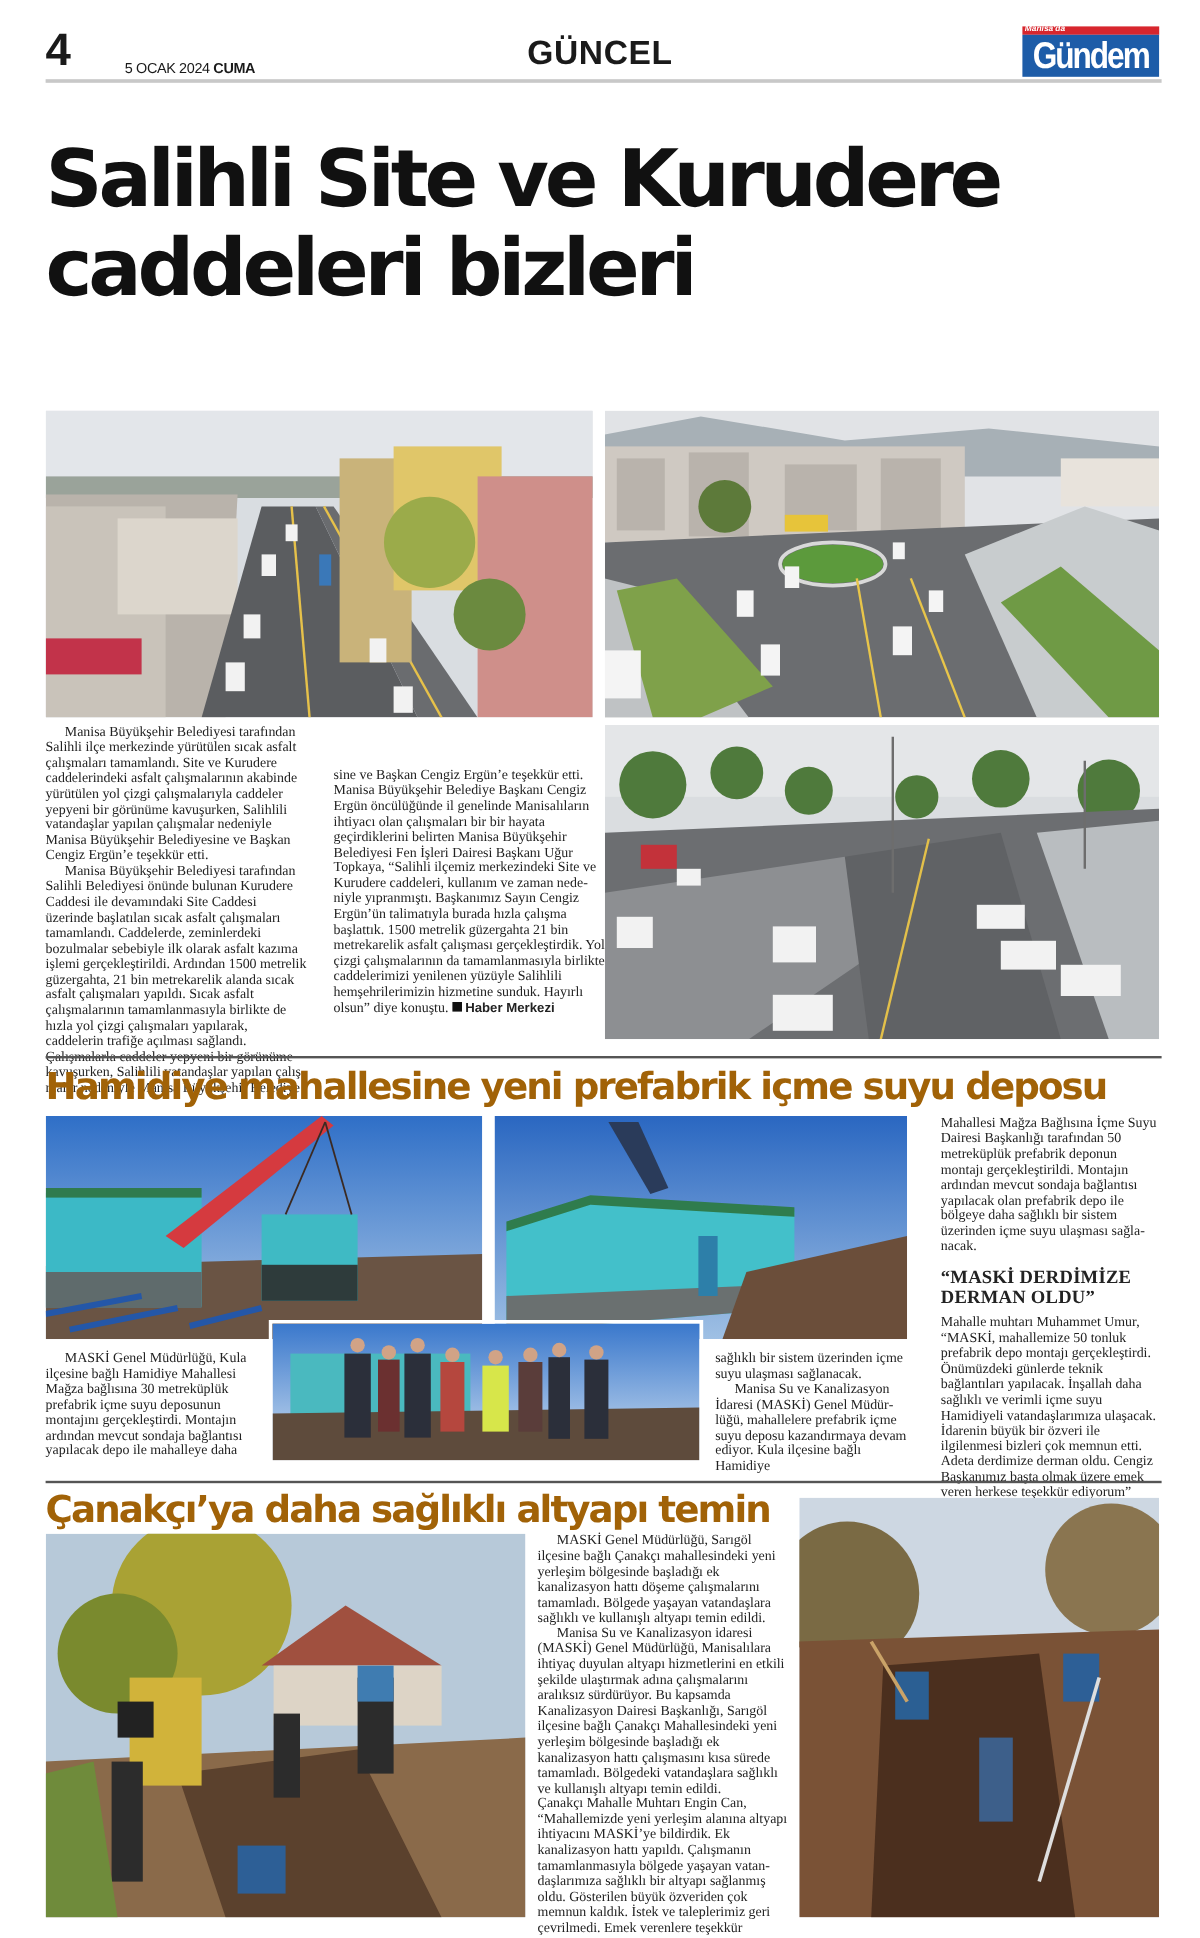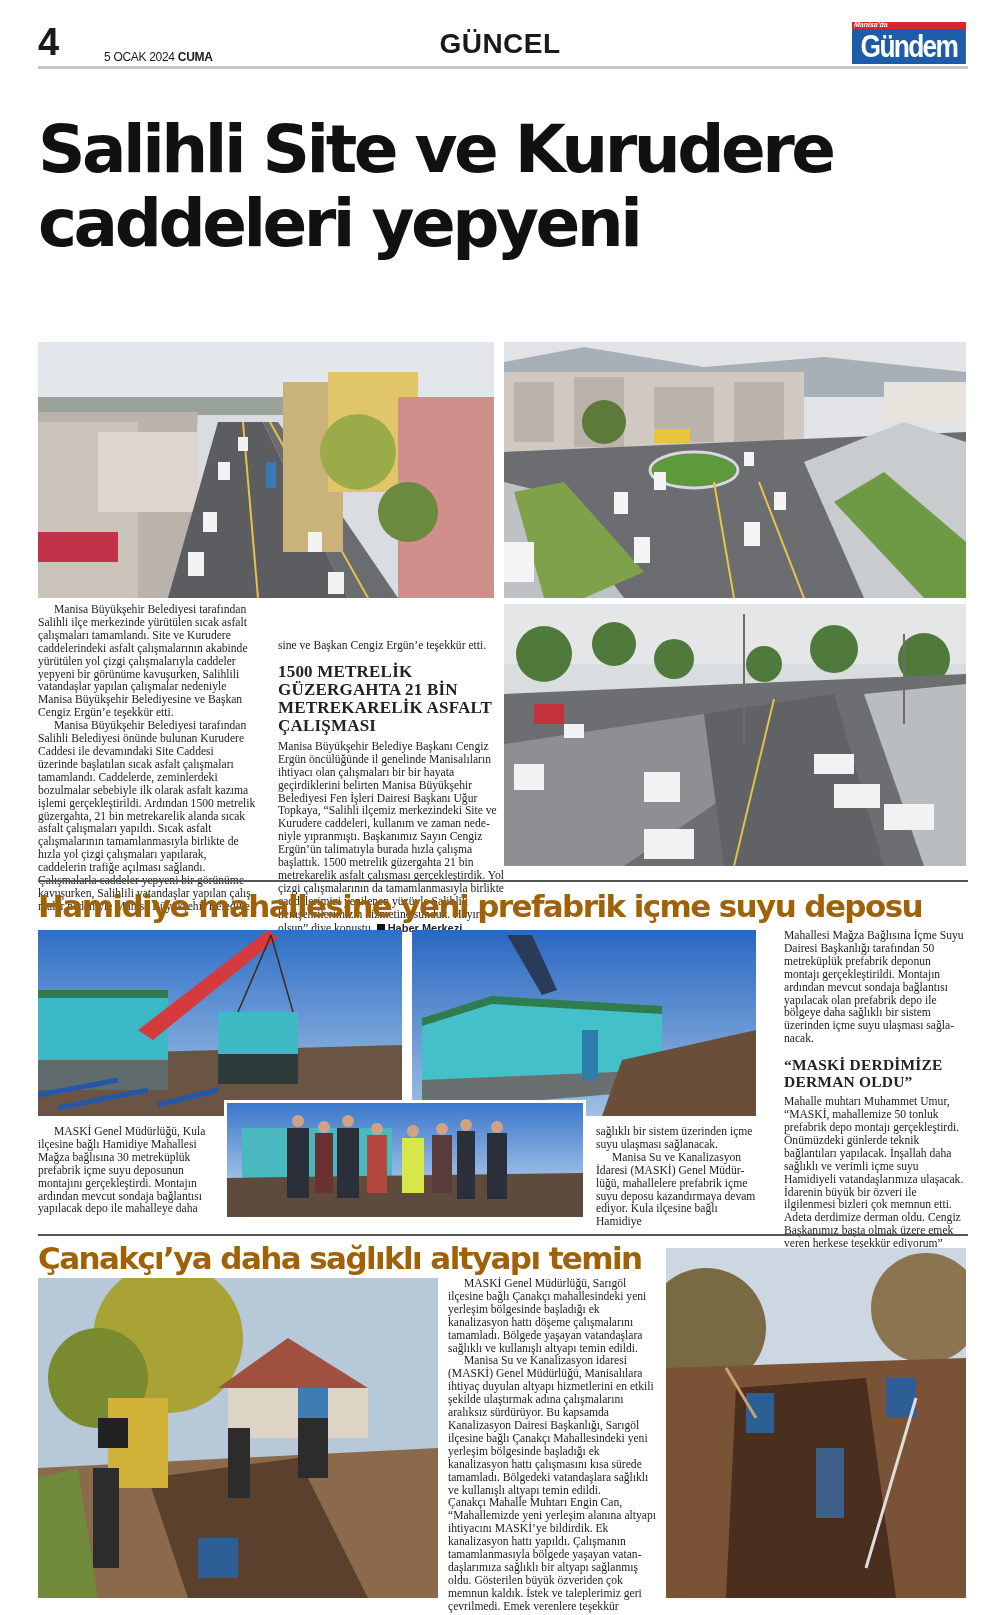--- a/index.html
+++ b/index.html
@@ -32,21 +32,21 @@
 <div class="abs section">GÜNCEL</div>
 <div class="abs logo">
   <div class="top"></div>
   <div class="kicker">Manisa'da</div>
   <div class="body">Gündem</div>
 </div>
 <div class="abs rule" style="top:66px;"></div>
 
 <div class="abs headline">
   <div>Salihli Site ve Kurudere</div>
-  <div>caddeleri yepyeni</div>
+  <div>caddeleri bizleri</div>
 </div>
 
 <div class="abs photo" style="left:38px;top:342px;width:456px;height:256px;">
   <svg width="456" height="256" viewBox="0 0 456 256" preserveAspectRatio="none">
     <rect width="456" height="256" fill="#d9dde1"></rect>
     <rect y="0" width="456" height="70" fill="#e3e6ea"></rect>
     <rect y="55" width="456" height="18" fill="#9aa39a"></rect>
     <polygon points="0,70 160,70 150,256 0,256" fill="#b9b3ab"></polygon>
     <rect x="0" y="80" width="100" height="176" fill="#c9c3ba"></rect>
     <rect x="0" y="190" width="80" height="30" fill="#c2334a"></rect>
@@ -107,21 +107,20 @@
   </svg>
 </div>
 
 <div class="abs body-text" style="left:38px;top:604px;width:218px;">
   <p>Manisa Büyükşehir Belediyesi tarafından Salihli ilçe merkezinde yürütülen sıcak asfalt çalışmaları tamamlandı. Site ve Kurudere caddelerindeki asfalt çalışmalarının akabinde yürütülen yol çizgi çalışmalarıyla caddeler yepyeni bir görünüme kavuşurken, Salihli­li vatandaşlar yapılan çalışmalar nedeniyle Manisa Büyükşehir Belediyesine ve Başkan Cengiz Ergün’e teşekkür etti.</p>
   <p>Manisa Büyükşehir Belediyesi tarafından Salihli Belediyesi önünde bulunan Kurudere Caddesi ile devamındaki Site Caddesi üzerinde başlatılan sıcak asfalt çalışmaları tamamlandı. Caddelerde, zeminlerdeki bozulmalar sebebiy­le ilk olarak asfalt kazıma işlemi gerçekleştiril­di. Ardından 1500 metrelik güzergahta, 21 bin metrekarelik alanda sıcak asfalt çalışmaları yapıldı. Sıcak asfalt çalışmalarının tamamlan­masıyla birlikte de hızla yol çizgi çalışmaları yapılarak, caddelerin trafiğe açılması sağlandı. Çalışmalarla caddeler yepyeni bir görünüme kavuşurken, Salihlili vatandaşlar yapılan çalış­malar nedeniyle Manisa Büyükşehir Belediye­</p>
 </div>
 
 <div class="abs body-text" style="left:278px;top:604px;width:226px;margin-top:36px;">
   <div>sine ve Başkan Cengiz Ergün’e teşekkür etti.</div>
-  <div class="subhead">1500 METRELİK GÜZERGAHTA 21 BİN METREKARELİK ASFALT ÇALIŞMASI</div>
   <p style="display:inline;">Manisa Büyükşehir Belediye Başkanı Cengiz Ergün öncülüğünde il genelinde Mani­salıların ihtiyacı olan çalışmaları bir bir haya­ta geçirdiklerini belirten Manisa Büyükşehir Belediyesi Fen İşleri Dairesi Başkanı Uğur Topkaya, “Salihli ilçemiz merkezindeki Site ve Kurudere caddeleri, kullanım ve zaman nede­niyle yıpranmıştı. Başkanımız Sayın Cengiz Ergün’ün talimatıyla burada hızla çalışma başlattık. 1500 metrelik güzergahta 21 bin metrekarelik asfalt çalışması gerçekleştirdik. Yol çizgi çalışmalarının da tamamlanmasıy­la birlikte caddelerimizi yenilenen yüzüyle Salihlili hemşehrilerimizin hizmetine sunduk. Hayırlı olsun” diye konuştu.</p><span class="sign">Haber Merkezi</span>
 </div>
 
 <div class="abs photo" style="left:504px;top:604px;width:462px;height:262px;">
   <svg width="462" height="262" viewBox="0 0 462 262" preserveAspectRatio="none">
     <rect width="462" height="262" fill="#dadde0"></rect>
     <rect y="0" width="462" height="60" fill="#e4e6e8"></rect>
     <g fill="#4f7a3c">
         <circle cx="40" cy="50" r="28"></circle>
         <circle cx="110" cy="40" r="22"></circle>

